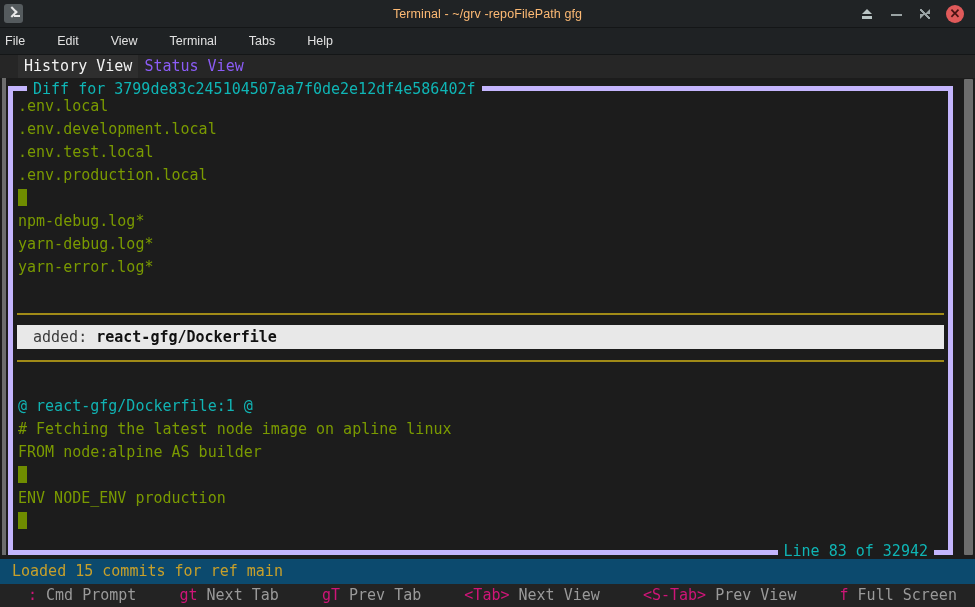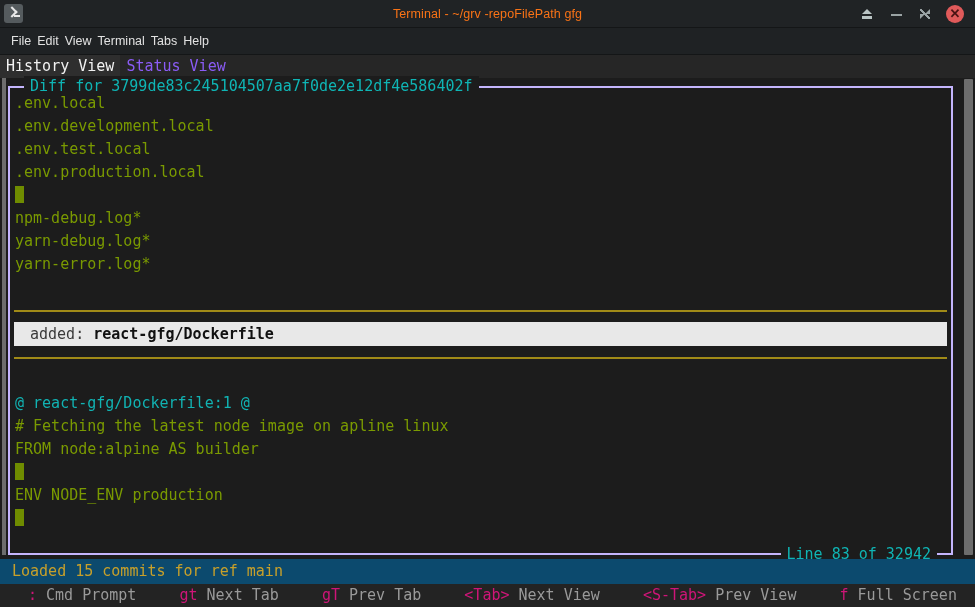--- a/index.html
+++ b/index.html
@@ -55,21 +55,21 @@
     left: 10px; top: 11px;
     width: 6px; height: 2px;
     background: #e8e8e8;
   }
   #window-title {
     position: absolute;
     left: 0; right: 0;
     text-align: center;
     font-family: "Liberation Sans", sans-serif;
     font-size: 12.5px;
-    color: #f97316;
+    color: #fdba74;
     letter-spacing: 0.1px;
     pointer-events: none;
   }
   #win-buttons {
     margin-left: auto;
     display: flex;
     align-items: center;
     gap: 13px;
     padding-right: 11px;
     z-index: 2;
@@ -139,22 +139,22 @@
     font-size: 13px;
     line-height: 1;
     font-weight: bold;
   }
 
   #menubar {
     height: 26px;
     background: #1f2224;
     display: flex;
     align-items: center;
-    padding-left: 11px;
-    gap: 6px;
+    padding-left: 5px;
+    gap: 32px;
     flex: 0 0 auto;
     border-bottom: 1px solid #141617;
   }
   .menu-item {
     font-family: "Liberation Sans", sans-serif;
     font-size: 12.5px;
     color: #e2e2e2;
     cursor: default;
   }
 
@@ -168,21 +168,21 @@
     line-height: 23px;
     overflow: hidden;
   }
 
   #tabbar {
     height: 23px;
     background: #262626;
     display: flex;
     align-items: flex-start;
     font-size: 15px;
-    padding-left: 0;
+    padding-left: 18px;
     box-sizing: border-box;
   }
   .view-tab {
     padding: 0 6px;
     line-height: 23px;
     white-space: pre;
     cursor: pointer;
   }
   .view-tab.active {
     color: #f2f2f2;
@@ -192,21 +192,21 @@
     color: #8b5cf6;
   }
 
   
   #panel {
     position: absolute;
     left: 8px;
     top: 31px;
     right: 22px;
     bottom: 52px;
-    border: 2px solid #c4b5fd;
+    border: 5px solid #c4b5fd;
     box-sizing: border-box;
   }
   #panel-title {
     position: absolute;
     left: 14px;
     top: -12px;
     background: #1c1c1c;
     color: #0fb5b5;
     padding: 0 6px;
     font-size: 15px;

